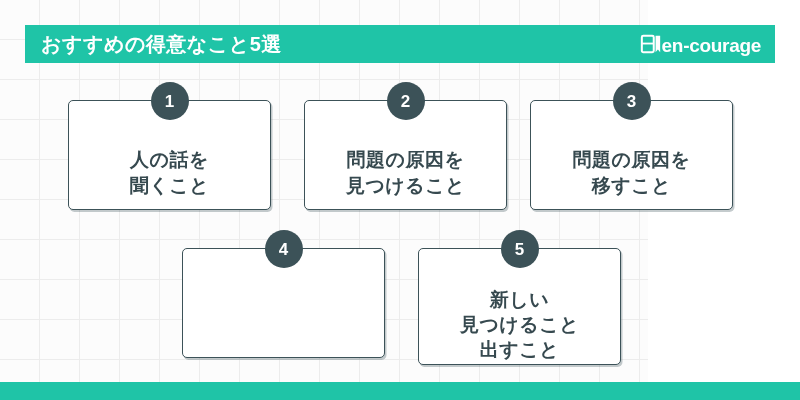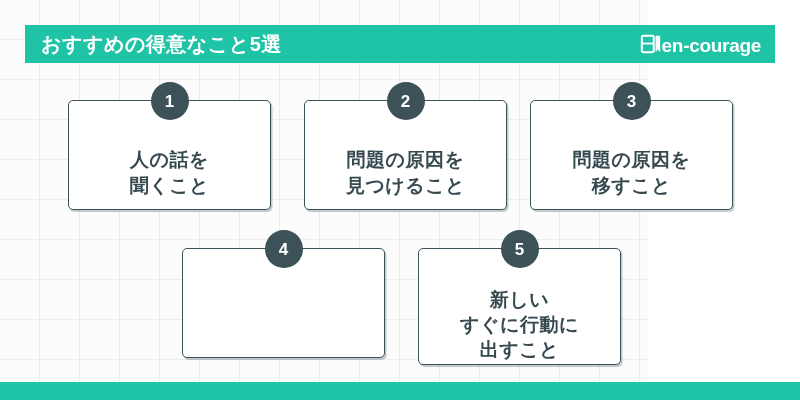--- a/index.html
+++ b/index.html
@@ -150,19 +150,19 @@
 移すこと</div>
   </div>
 
   <div class="card" id="card-4">
     <div class="badge">4</div>
   </div>
 
   <div class="card three-line" id="card-5">
     <div class="badge">5</div>
     <div class="card-text">新しい
-すぐに行動に
+見つけること
 出すこと</div>
   </div>
 
   <div class="footer-bar"></div>
 
 </div>
 
 </body></html>

